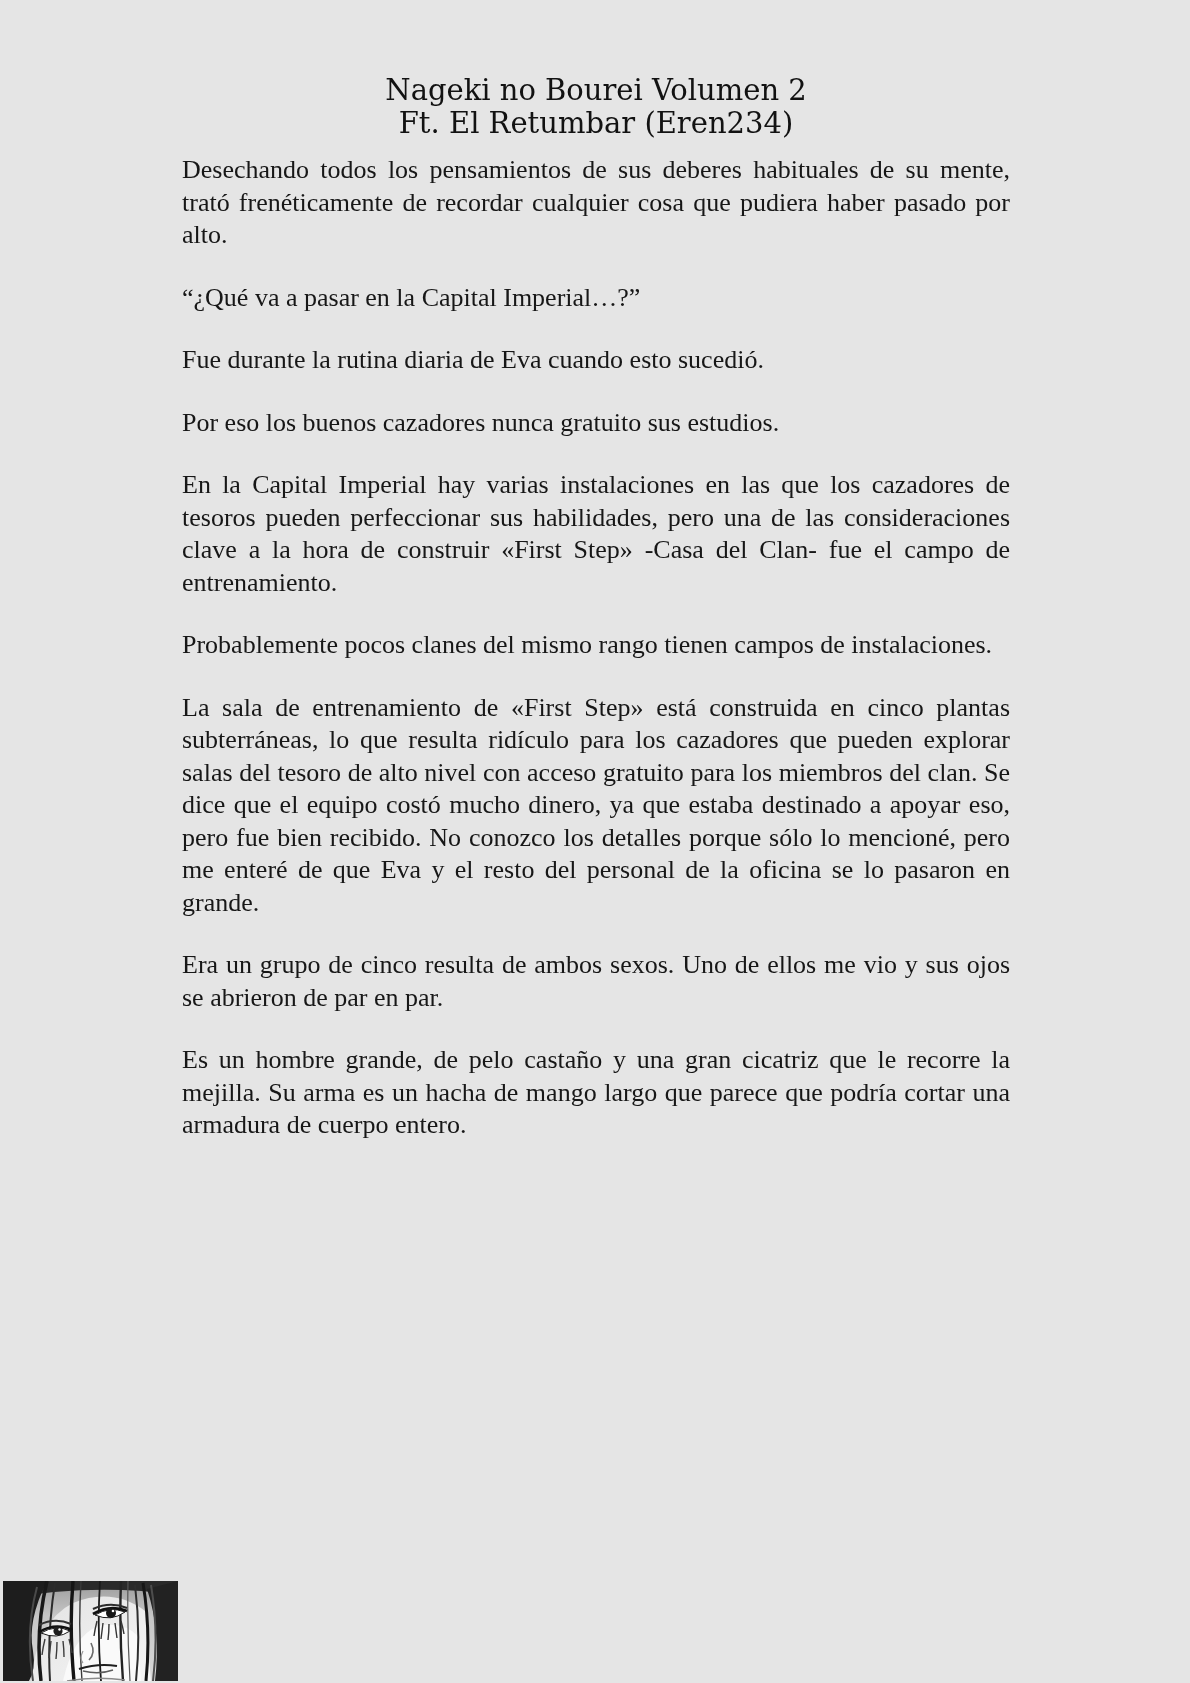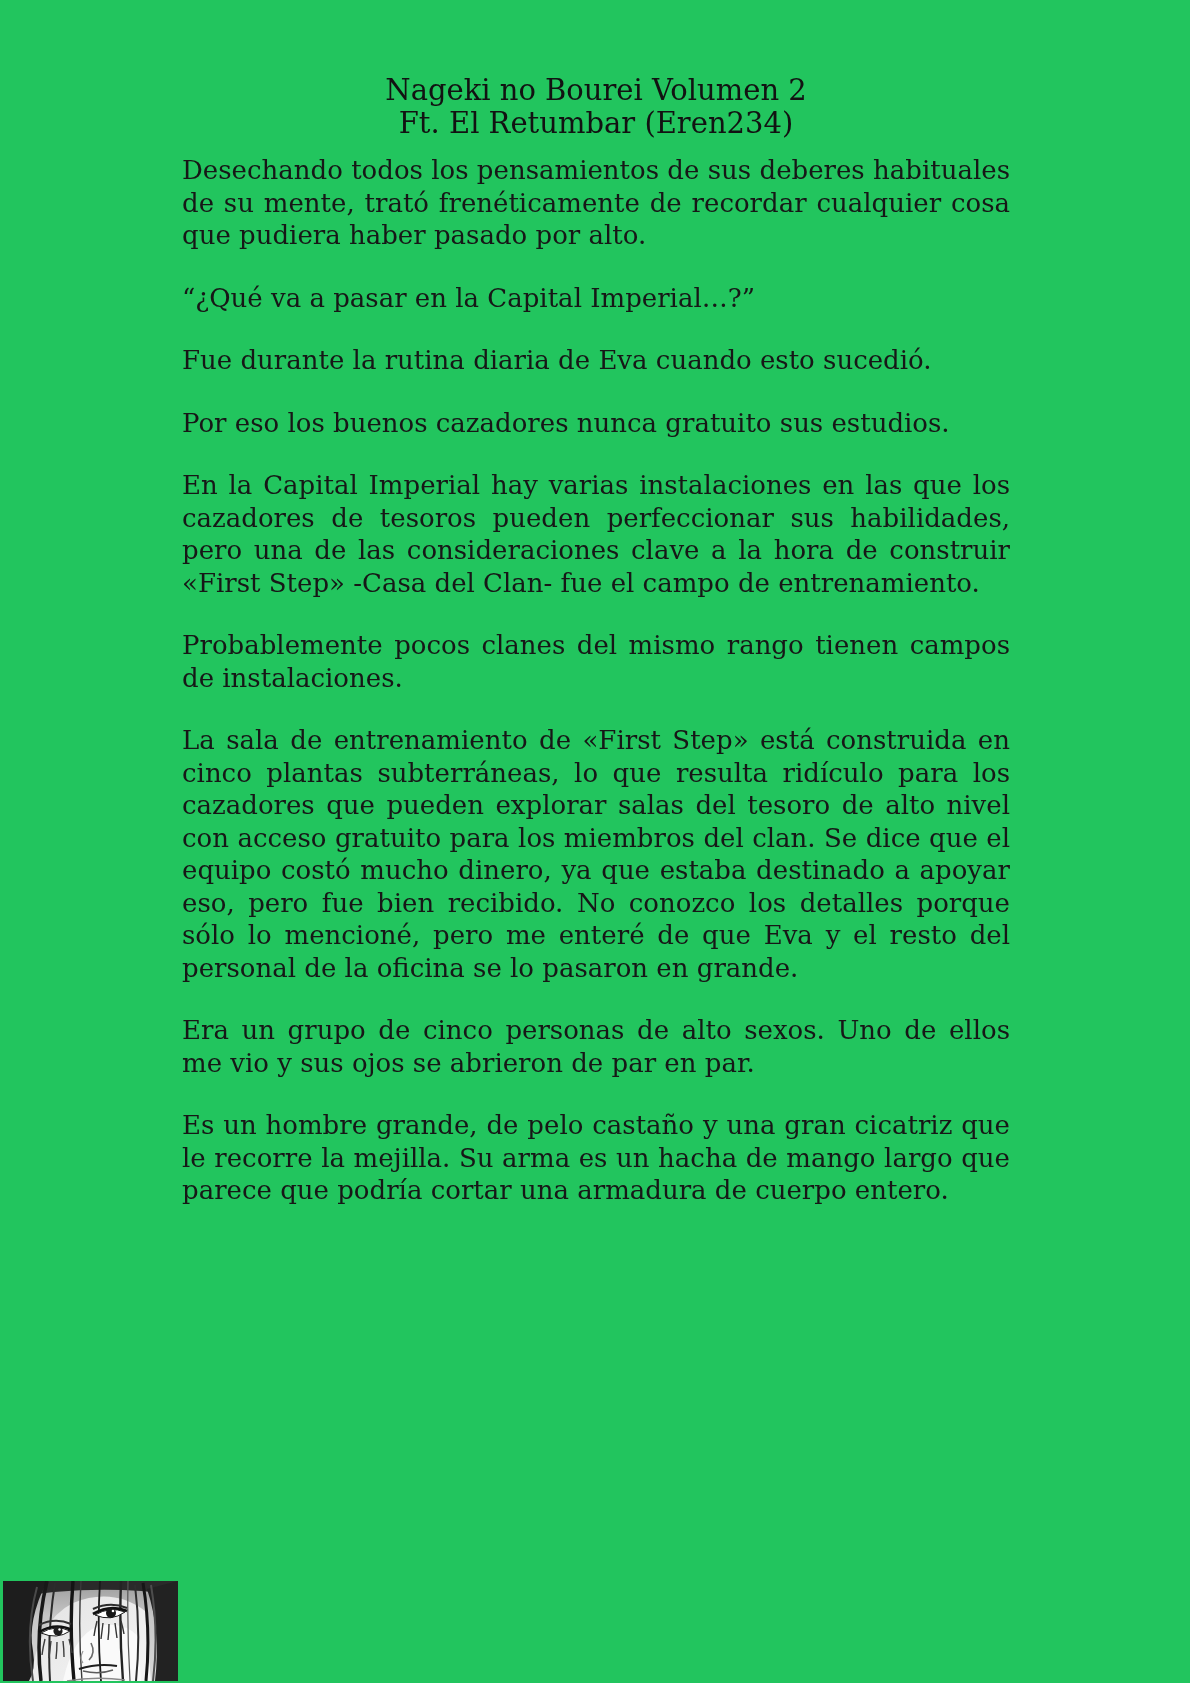--- a/index.html
+++ b/index.html
@@ -13,37 +13,38 @@
     position: relative;
     overflow: hidden;
     font-family: "DejaVu Serif", "Liberation Serif", serif;
     color: #161616;
   }
   .page {
     position: absolute;
     inset: 0;
     box-sizing: border-box;
     padding: 74px 180px 0 182px;
-    background: #22c55e;
+    background: #e5e5e5;
   }
   .title {
     margin: 0 0 14px 0;
     text-align: center;
     font-size: 29px;
     line-height: 33px;
     font-weight: normal;
     color: #121212;
   }
   .body-text p {
     margin: 0 0 30px 0;
     font-size: 26px;
     line-height: 32.5px;
     text-align: justify;
     text-justify: inter-word;
     color: #171717;
+    font-family: Liberation Serif, serif;
   }
   .illustration {
     position: absolute;
     left: 3px;
     top: 1581px;
     width: 175px;
     height: 100px;
     overflow: hidden;
   }
   .illustration svg { display: block; width: 100%; height: 100%; }
@@ -59,21 +60,21 @@
   </h1>
 
   <div class="body-text" id="paragraphs">
       <p>Desechando todos los pensamientos de sus deberes habituales de su mente, trató frenéticamente de recordar cualquier cosa que pudiera haber pasado por alto.</p>
       <p>“¿Qué va a pasar en la Capital Imperial…?”</p>
       <p>Fue durante la rutina diaria de Eva cuando esto sucedió.</p>
       <p>Por eso los buenos cazadores nunca gratuito sus estudios.</p>
       <p>En la Capital Imperial hay varias instalaciones en las que los cazadores de tesoros pueden perfeccionar sus habilidades, pero una de las consideraciones clave a la hora de construir «First Step» -Casa del Clan- fue el campo de entrenamiento.</p>
       <p>Probablemente pocos clanes del mismo rango tienen campos de instalaciones.</p>
       <p>La sala de entrenamiento de «First Step» está construida en cinco plantas subterráneas, lo que resulta ridículo para los cazadores que pueden explorar salas del tesoro de alto nivel con acceso gratuito para los miembros del clan. Se dice que el equipo costó mucho dinero, ya que estaba destinado a apoyar eso, pero fue bien recibido. No conozco los detalles porque sólo lo mencioné, pero me enteré de que Eva y el resto del personal de la oficina se lo pasaron en grande.</p>
-      <p>Era un grupo de cinco personas de alto sexos. Uno de ellos me vio y sus ojos se abrieron de par en par.</p>
+      <p>Era un grupo de cinco resulta de ambos sexos. Uno de ellos me vio y sus ojos se abrieron de par en par.</p>
       <p>Es un hombre grande, de pelo castaño y una gran cicatriz que le recorre la mejilla. Su arma es un hacha de mango largo que parece que podría cortar una armadura de cuerpo entero.</p>
     </div>
 
   <div class="illustration" title="Grayscale manga close-up of a face with long dark hair strands hanging over intense eyes">
     <svg viewBox="0 0 175 100" preserveAspectRatio="none">
       <defs>
         <linearGradient id="bgGrad" x1="0" y1="0" x2="0" y2="1">
           <stop offset="0" stop-color="#9a9a9a"></stop>
           <stop offset="0.35" stop-color="#c6c6c6"></stop>
           <stop offset="1" stop-color="#d8d8d8"></stop>

